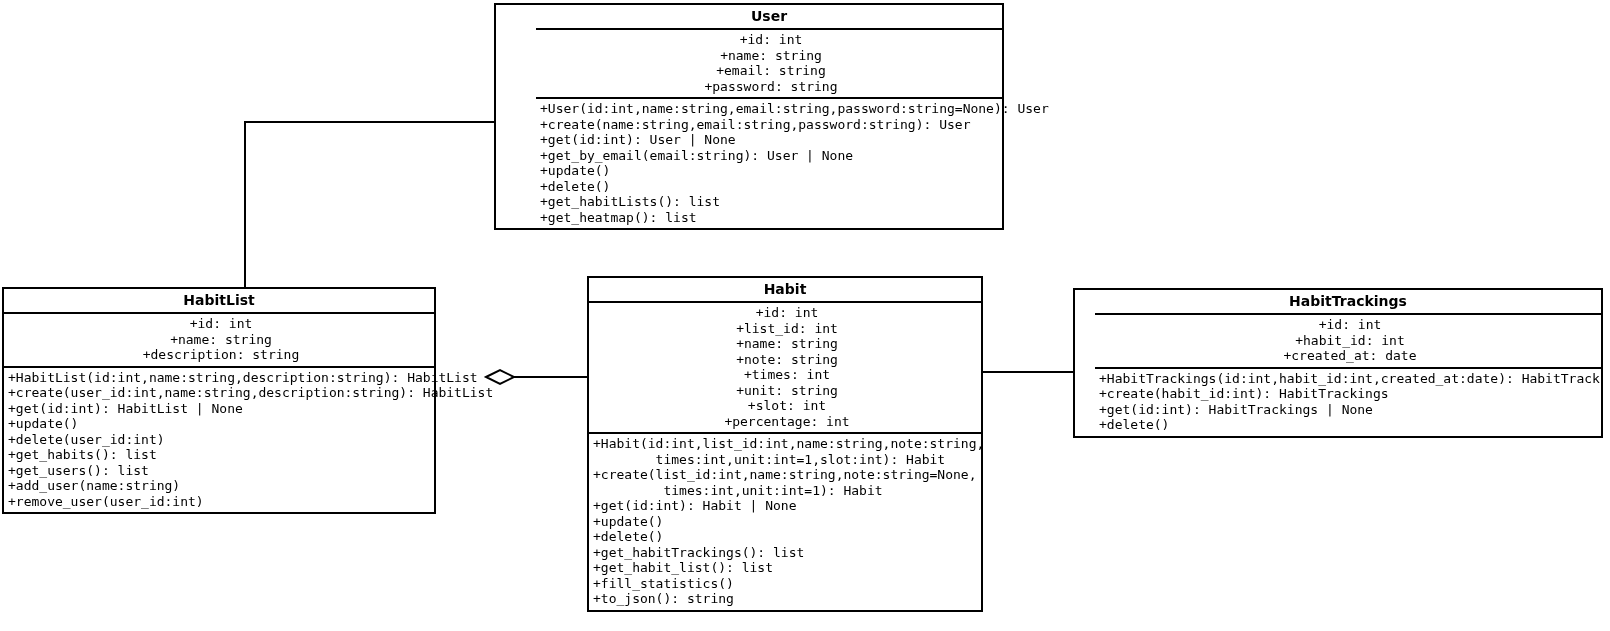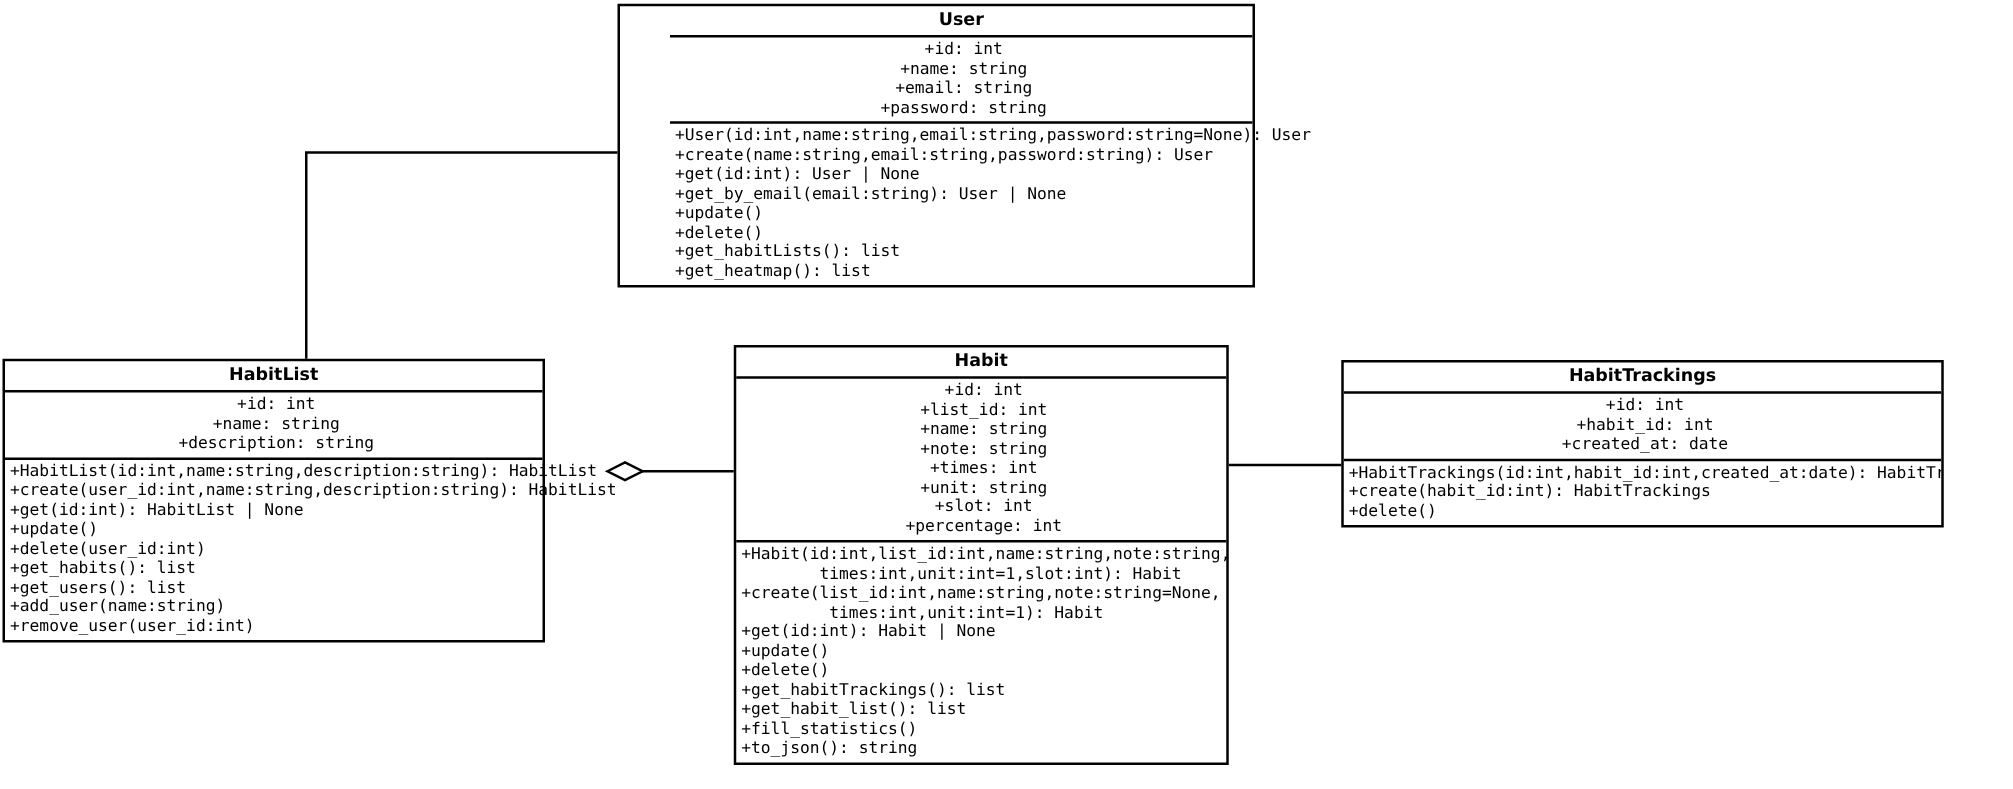--- a/index.html
+++ b/index.html
@@ -51,21 +51,21 @@
     font-size: 13px;
     line-height: 15.5px;
     color: #000000;
     white-space: pre;
     padding-left: 4px;
   }
   
   .box-user           { left: 494px;  top: 3px;   width: 510px; padding-left: 40px; }
   .box-habitlist      { left: 2px;    top: 287px; width: 434px; }
   .box-habit          { left: 587px;  top: 276px; width: 396px; }
-  .box-habittrackings { left: 1073px; top: 288px; width: 482px; overflow: hidden; }
+  .box-habittrackings { left: 1073px; top: 288px; width: 530px; overflow: hidden; padding-left: 20px; }
 </style>
 </head>
 <body>
 
 <div class="canvas">
 
   <svg class="connectors" width="1610" height="631">
     <polyline points="496,122 245,122 245,289" fill="none" stroke="#000000" stroke-width="2"></polyline>
     <line x1="512" y1="377" x2="589" y2="377" stroke="#000000" stroke-width="2"></line>
     <polygon points="486,377 500,370 514,377 500,384" fill="#ffffff" stroke="#000000" stroke-width="2"></polygon>
@@ -142,17 +142,18 @@
   <div class="uml-box box-habittrackings">
     <div class="uml-title">HabitTrackings</div>
     <div class="uml-section uml-attrs">
         <div class="uml-line">+id: int</div>
         <div class="uml-line">+habit_id: int</div>
         <div class="uml-line">+created_at: date</div>
       </div>
     <div class="uml-section uml-methods">
         <div class="uml-line">+HabitTrackings(id:int,habit_id:int,created_at:date): HabitTrackings</div>
         <div class="uml-line">+create(habit_id:int): HabitTrackings</div>
+        <div class="uml-line">+get(id:int): HabitTrackings | None</div>
         <div class="uml-line">+delete()</div>
       </div>
   </div>
 
 </div>
 
 </body></html>

